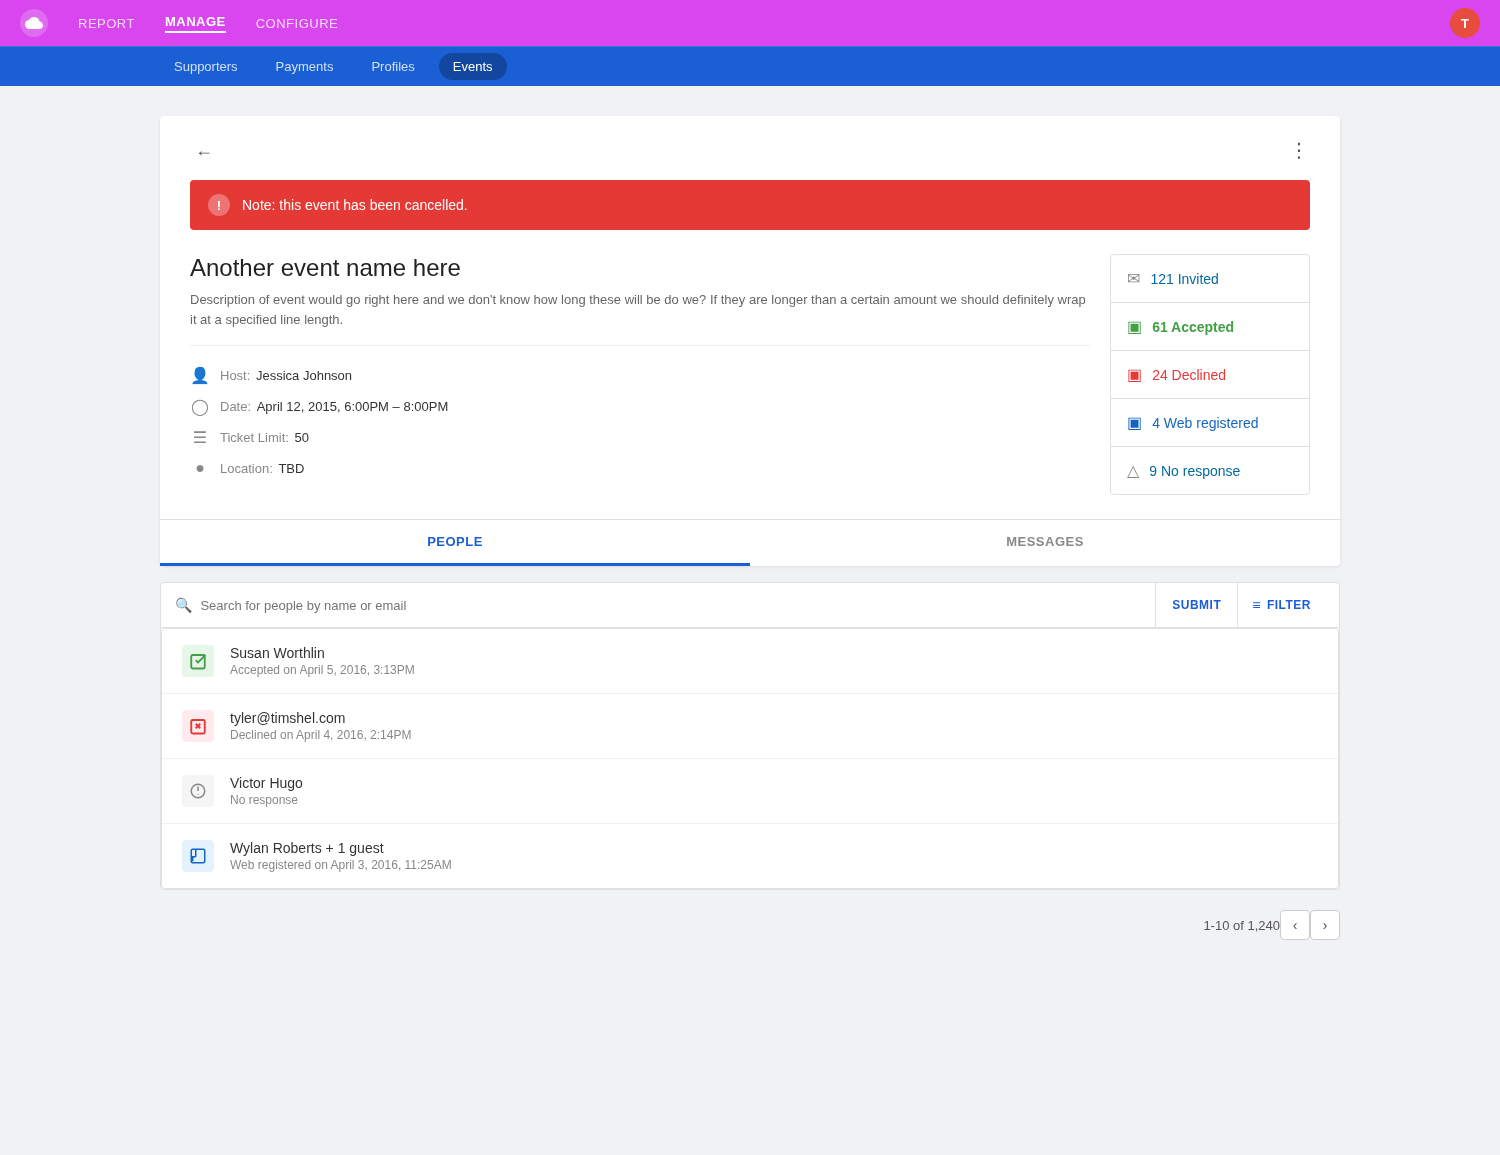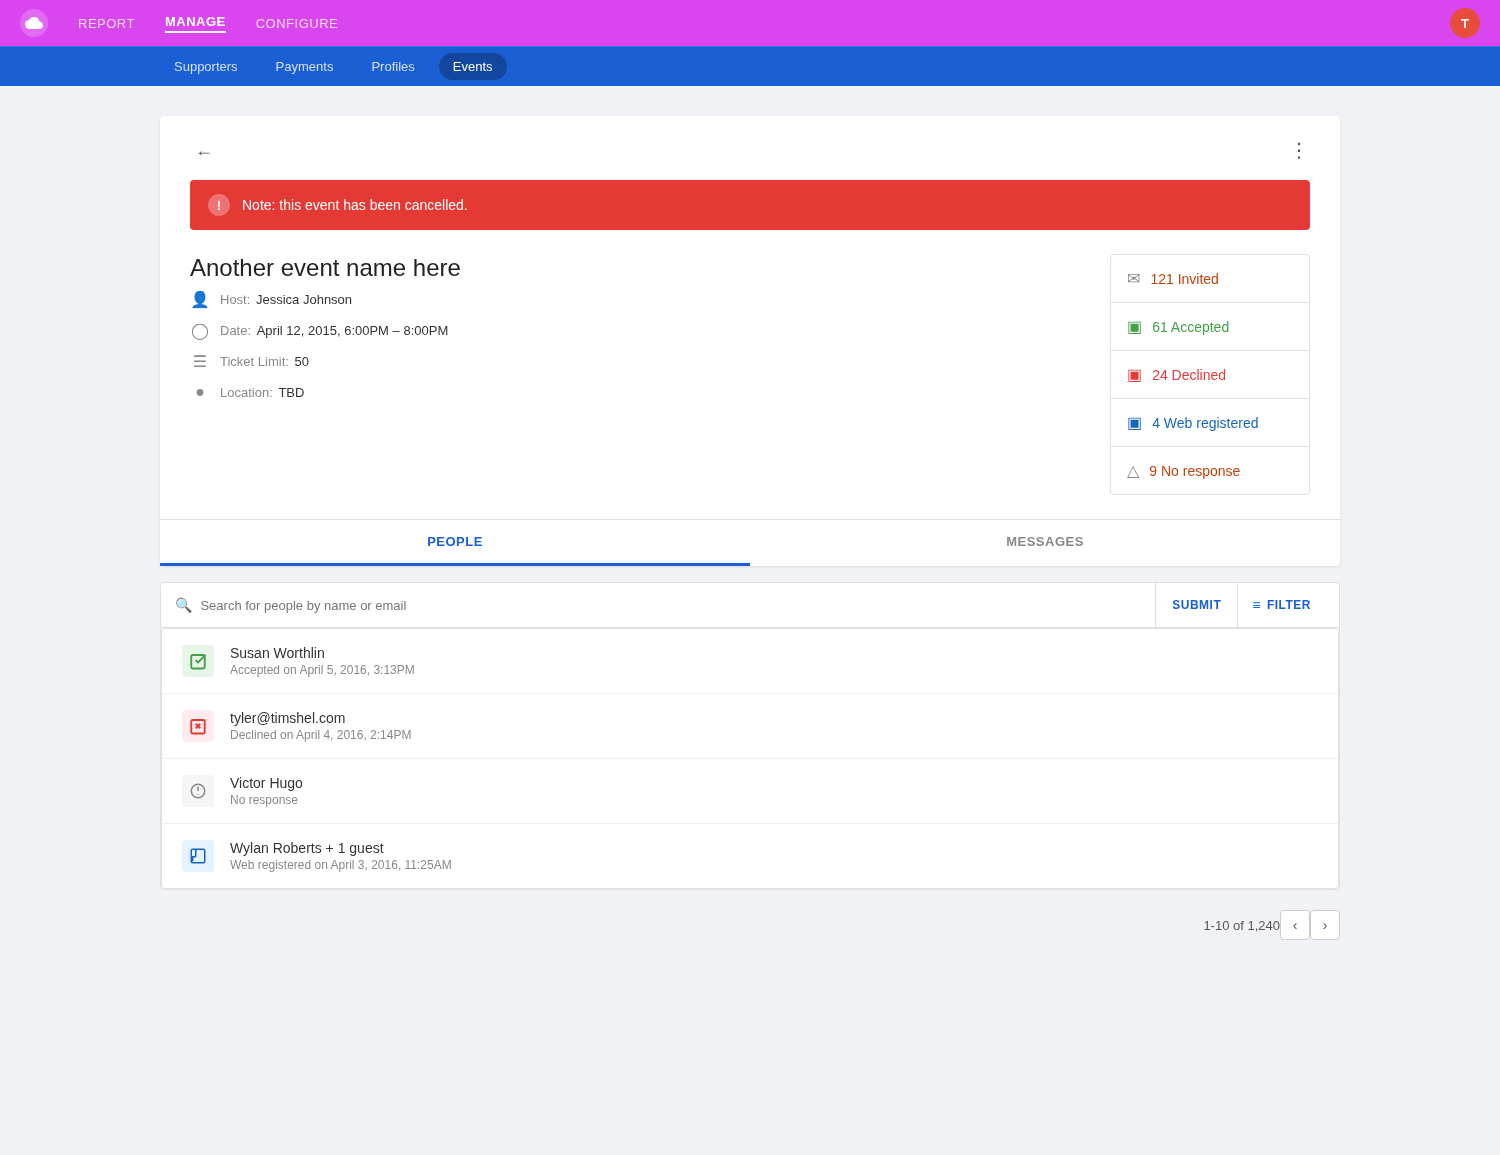--- a/index.html
+++ b/index.html
@@ -155,22 +155,22 @@
     }
     .stat-row {
       display: flex;
       align-items: center;
       gap: 10px;
       padding: 14px 16px;
       border-bottom: 1px solid #e0e0e0;
       font-size: 14px;
     }
     .stat-row:last-child { border-bottom: none; }
-    .stat-count { color: #c2410c; }
-    .stat-count.accepted { color: #43a047; font-weight: 400; }
+    .stat-count { color: #0369a1; }
+    .stat-count.accepted { color: #43a047; font-weight: 700; }
     .stat-count.declined { color: #e53935; font-weight: 500; }
     .stat-count.web { color: #1565c0; font-weight: 500; }
 
     
     .tabs {
       display: flex;
       border-top: 1px solid #e0e0e0;
       margin: 0 -30px;
     }
     .tab-item {
@@ -301,20 +301,21 @@
     </div>
 
     <div class="alert-cancelled">
       <div class="alert-icon">!</div>
       <span>Note: this event has been cancelled.</span>
     </div>
 
     <div class="event-body">
       <div class="event-info">
         <div class="event-title">Another event name here</div>
+        <div class="event-desc">Description of event would go right here and we don't know how long these will be do we? If they are longer than a certain amount we should definitely wrap it at a specified line length.</div>
         <div class="event-meta">
           <div class="meta-row">
             <span class="meta-icon">👤</span>
             <span><span class="meta-label">Host:</span> <span class="meta-value">Jessica Johnson</span></span>
           </div>
           <div class="meta-row">
             <span class="meta-icon">◯</span>
             <span><span class="meta-label">Date:</span> <span class="meta-value">April 12, 2015, 6:00PM – 8:00PM</span></span>
           </div>
           <div class="meta-row">

